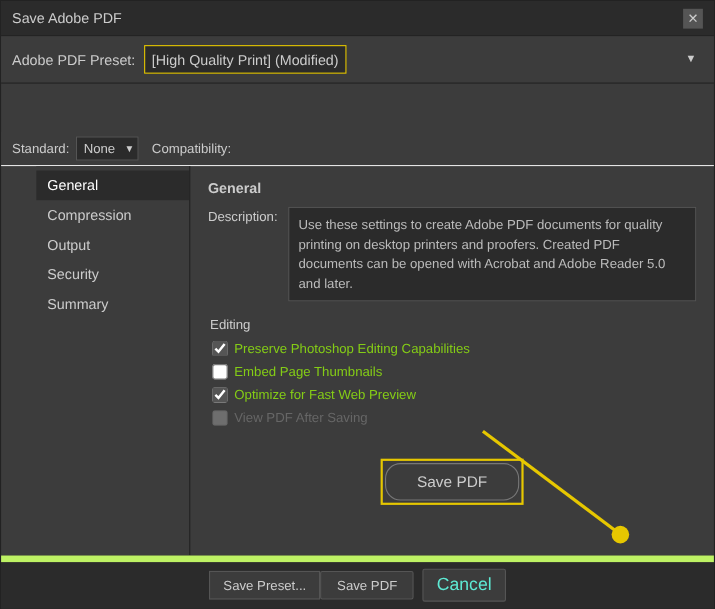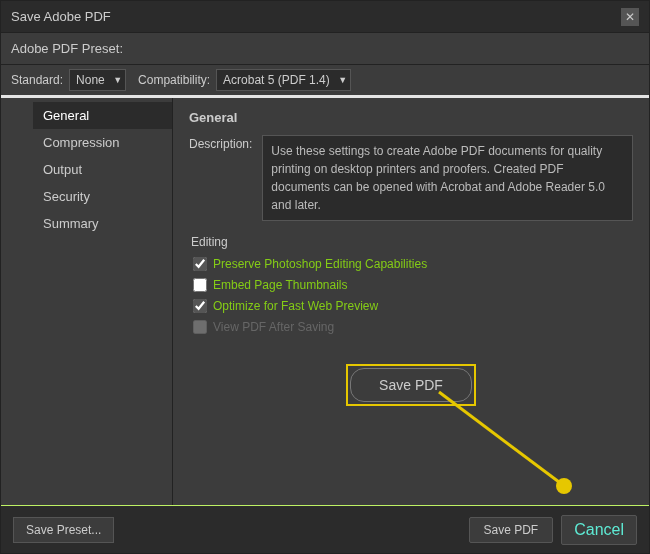--- a/index.html
+++ b/index.html
@@ -86,21 +86,22 @@
       color: #ccc;
       font-size: 10px;
       pointer-events: none;
     }
     .second-row {
       display: flex;
       align-items: center;
       padding: 4px 10px;
       gap: 12px;
       background: #3c3c3c;
-      border-bottom: 3px solid #e5e5e5;
+      border-bottom: 1px solid #e5e5e5;
+      margin-top: 44px;
     }
     .row-pair {
       display: flex;
       align-items: center;
       gap: 6px;
     }
     .row-label {
       color: #ccc;
       font-size: 12px;
     }
@@ -209,24 +210,24 @@
     }
     .checkbox-label.disabled {
       color: #666;
     }
     .checkbox-row.disabled input {
       opacity: 0.4;
     }
     .bottom-bar {
       display: flex;
       align-items: center;
-      justify-content: space-between;
+      justify-content: center;
       padding: 8px 12px;
       background: #2b2b2b;
-      border-top: 1px solid #bef264;
+      border-top: 6px solid #bef264;
       height: 48px;
     }
     .save-preset-btn {
       background: #3c3c3c;
       border: 1px solid #555;
       color: #ccc;
       padding: 5px 12px;
       font-size: 12px;
       cursor: pointer;
     }
@@ -279,38 +280,38 @@
 
 <div class="dialog">
 
   <div class="title-bar">
     <span class="title-bar-text">Save Adobe PDF</span>
     <button class="close-btn">✕</button>
   </div>
 
   <div class="preset-row">
     <span class="preset-label">Adobe PDF Preset:</span>
+    <div class="preset-select-wrapper">
+      <select class="preset-select">
+        <option>[High Quality Print] (Modified)</option>
+      </select>
+    </div>
   </div>
 
   <div class="second-row">
     <div class="row-pair">
       <span class="row-label">Standard:</span>
       <div class="small-select-wrapper">
         <select class="small-select">
           <option>None</option>
         </select>
       </div>
     </div>
     <div class="row-pair">
       <span class="row-label">Compatibility:</span>
-      <div class="small-select-wrapper">
-        <select class="small-select">
-          <option>Acrobat 5 (PDF 1.4)</option>
-        </select>
-      </div>
     </div>
   </div>
 
   <div class="main-area">
 
     <div class="sidebar">
       <div class="sidebar-item active">General</div>
       <div class="sidebar-item">Compression</div>
       <div class="sidebar-item">Output</div>
       <div class="sidebar-item">Security</div>

